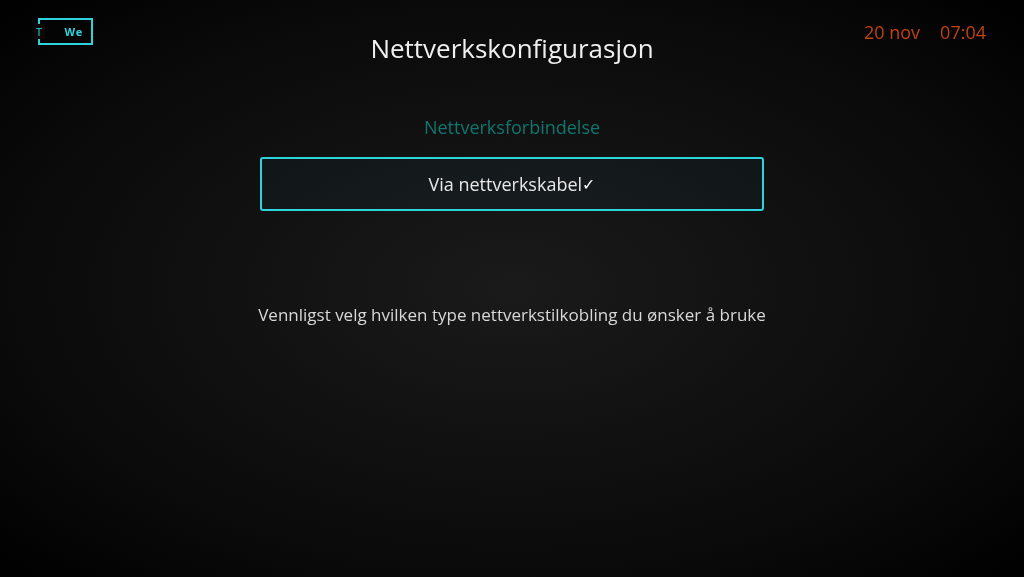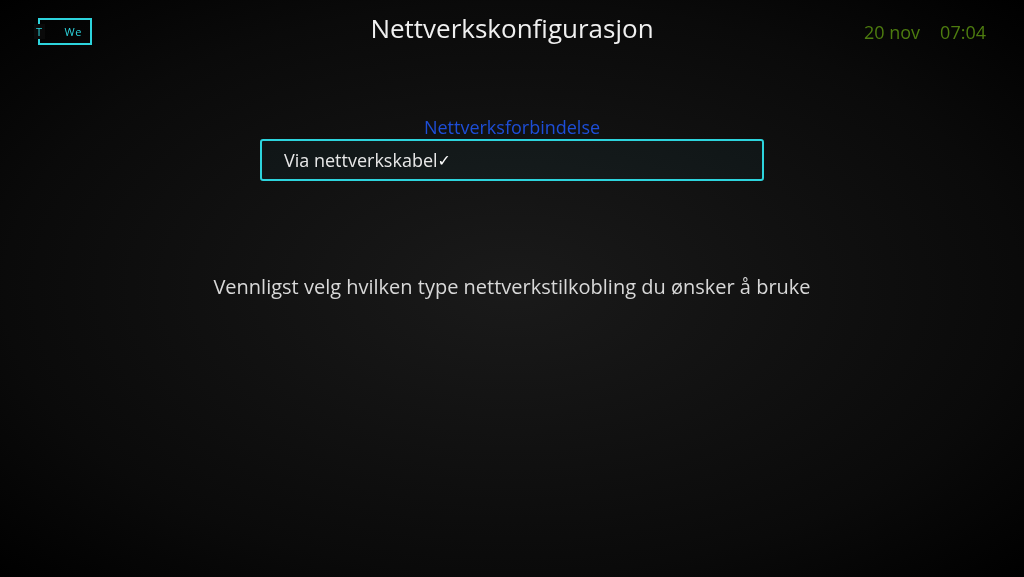--- a/index.html
+++ b/index.html
@@ -33,73 +33,74 @@
       align-items: center;
       gap: 6px;
     }
     .logo-t {
       position: relative;
       left: -14px;
       background: #0a0a0a;
       padding: 0 2px;
     }
     .logo-we {
-      font-weight: 400;
+      font-weight: 700;
     }
     .title {
       font-size: 26px;
       font-weight: 400;
       color: #f0f0f0;
       position: absolute;
       left: 50%;
       transform: translateX(-50%);
-      top: 10px;
+      top: 30px;
     }
     .datetime {
       display: flex;
       gap: 20px;
       font-size: 18px;
-      color: #4d7c0f;
+      color: #c2410c;
     }
     .content {
       margin-top: 70px;
       display: flex;
       flex-direction: column;
       align-items: center;
     }
     .section-label {
       font-size: 18px;
-      color: #1d4ed8;
+      color: #0f766e;
+      margin-bottom: 18px;
       font-weight: 400;
     }
     .options {
       width: 504px;
     }
     .option {
-      padding: 7px 22px;
+      padding: 13px 22px;
       font-size: 18px;
       color: #e8e8e8;
       display: flex;
-      justify-content: flex-start;
+      justify-content: center;
       align-items: center;
       border: 2px solid transparent;
       border-radius: 3px;
       cursor: pointer;
     }
     .option.selected {
       border: 2px solid #2dd4dd;
       background: rgba(45, 212, 221, 0.04);
     }
     .checkmark {
       font-size: 16px;
       color: #ffffff;
     }
     .instruction {
       margin-top: 92px;
-      font-size: 20px;
+      font-size: 17px;
       color: #d8d8d8;
       text-align: center;
       font-weight: 400;
     }
   </style>
 </head>
 <body>
 
 <div class="header">
   <div class="logo">

